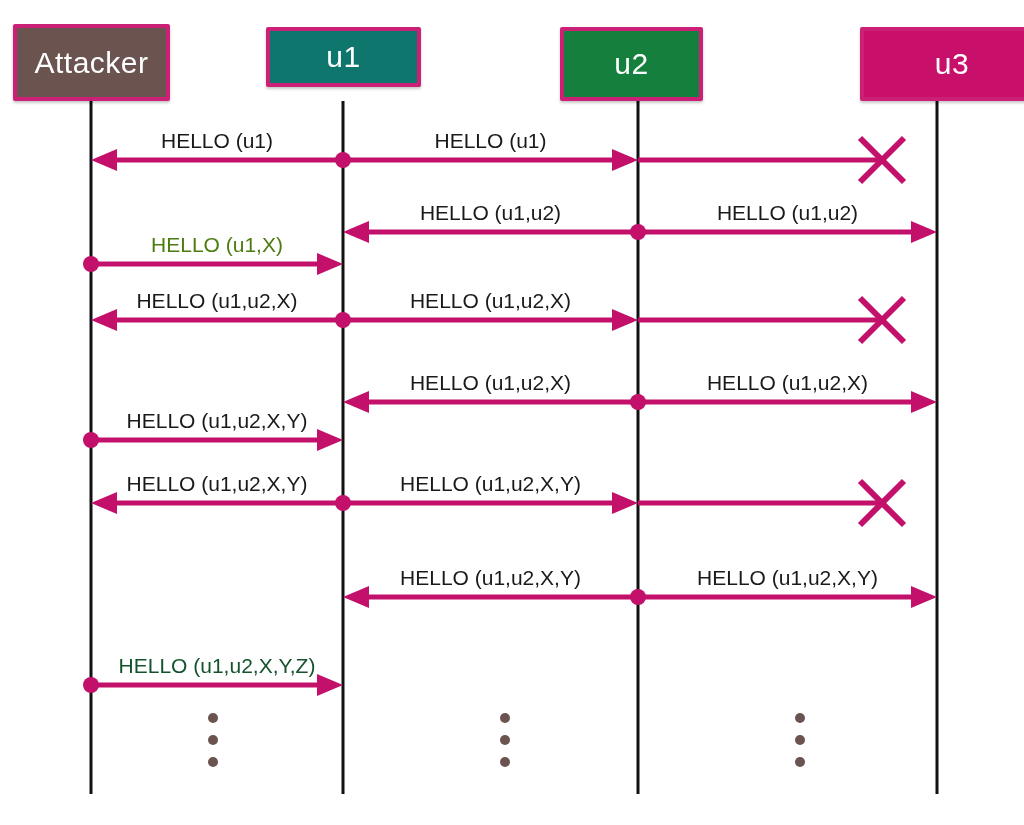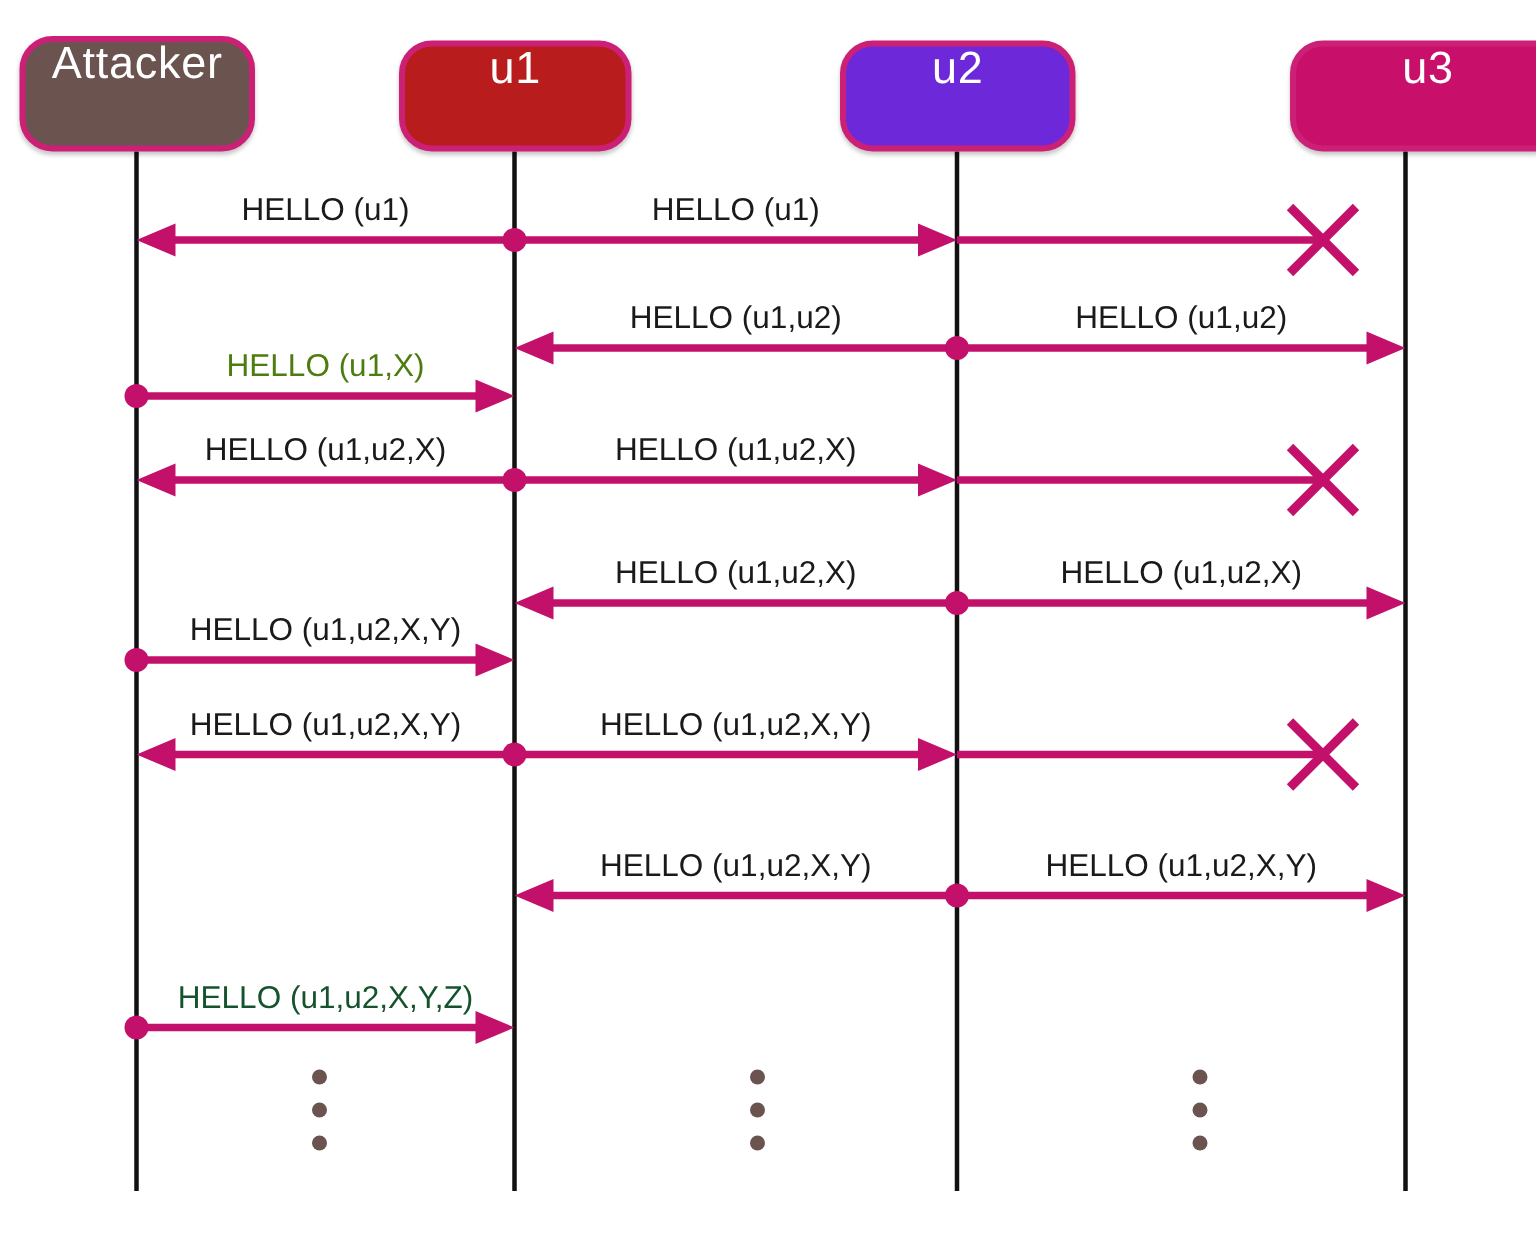--- a/index.html
+++ b/index.html
@@ -21,22 +21,23 @@
   #svg-layer {
     position: absolute;
     left: 0;
     top: 0;
     width: 1024px;
     height: 825px;
   }
   .actor-box {
     position: absolute;
     box-sizing: border-box;
-    border-radius: 22px;
+    border-radius: 2px;
     display: flex;
+    align-items: center;
     justify-content: center;
     color: #ffffff;
     font-size: 30px;
     letter-spacing: 0.5px;
     line-height: 1;
     box-shadow: 0 2px 3px rgba(0,0,0,0.22);
   }
   .msg-label {
     position: absolute;
     font-size: 21px;
@@ -168,24 +169,24 @@
           <circle cx="800" cy="740" r="5" fill="#6b5350"></circle>
           <circle cx="800" cy="762" r="5" fill="#6b5350"></circle>
         </g>
       </g>
   </svg>
 
   <div id="actors-layer">
       <div class="actor-box" style="left: 13px; top: 24px; width: 157px; height: 77px; background: rgb(107, 83, 80); border: 4px solid rgb(204, 32, 119);">
         <span>Attacker</span>
       </div>
-      <div class="actor-box" style="left: 266px; top: 27px; width: 155px; height: 74px; background: #b91c1c; border: 4px solid rgb(204, 32, 119);">
+      <div class="actor-box" style="left: 266px; top: 27px; width: 155px; height: 60px; background: #0f766e; border: 4px solid rgb(204, 32, 119);">
         <span>u1</span>
       </div>
-      <div class="actor-box" style="left: 560px; top: 27px; width: 157px; height: 74px; background: #6d28d9; border: 4px solid rgb(204, 32, 119);">
+      <div class="actor-box" style="left: 560px; top: 27px; width: 143px; height: 74px; background: #15803d; border: 4px solid rgb(204, 32, 119);">
         <span>u2</span>
       </div>
       <div class="actor-box" style="left: 860px; top: 27px; width: 184px; height: 74px; background: rgb(200, 16, 107); border: 4px solid rgb(204, 32, 119);">
         <span>u3</span>
       </div>
     </div>
   <div id="labels-layer">
       <div class="msg-label" style="left: 217px; top: 152px; color: rgb(26, 26, 26);">HELLO (u1)</div>
       <div class="msg-label" style="left: 490.5px; top: 152px; color: rgb(26, 26, 26);">HELLO (u1)</div>
       <div class="msg-label" style="left: 490.5px; top: 224px; color: rgb(26, 26, 26);">HELLO (u1,u2)</div>

